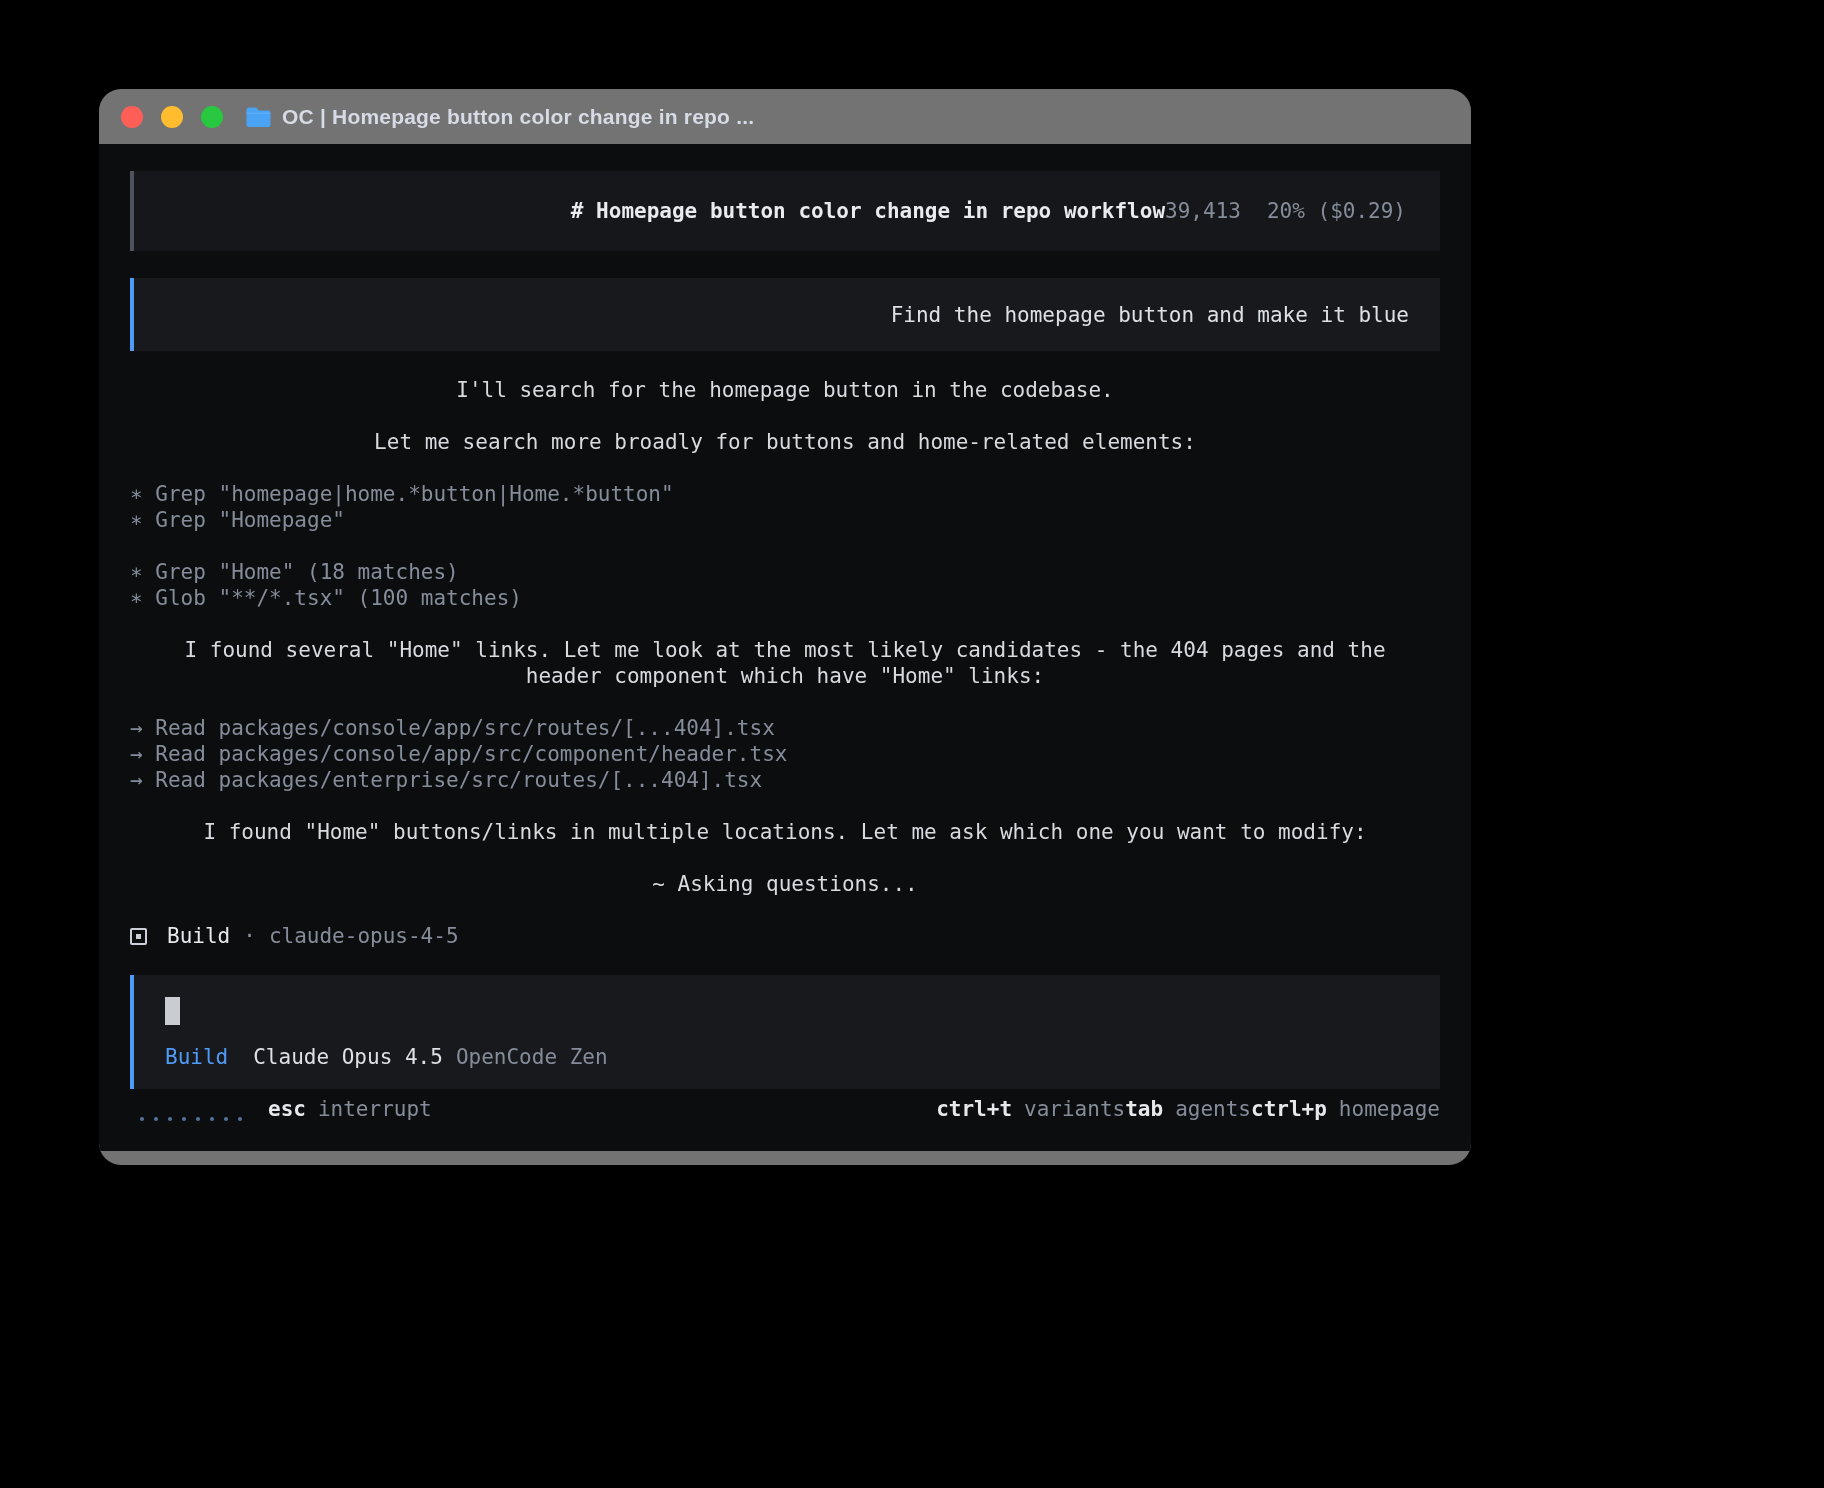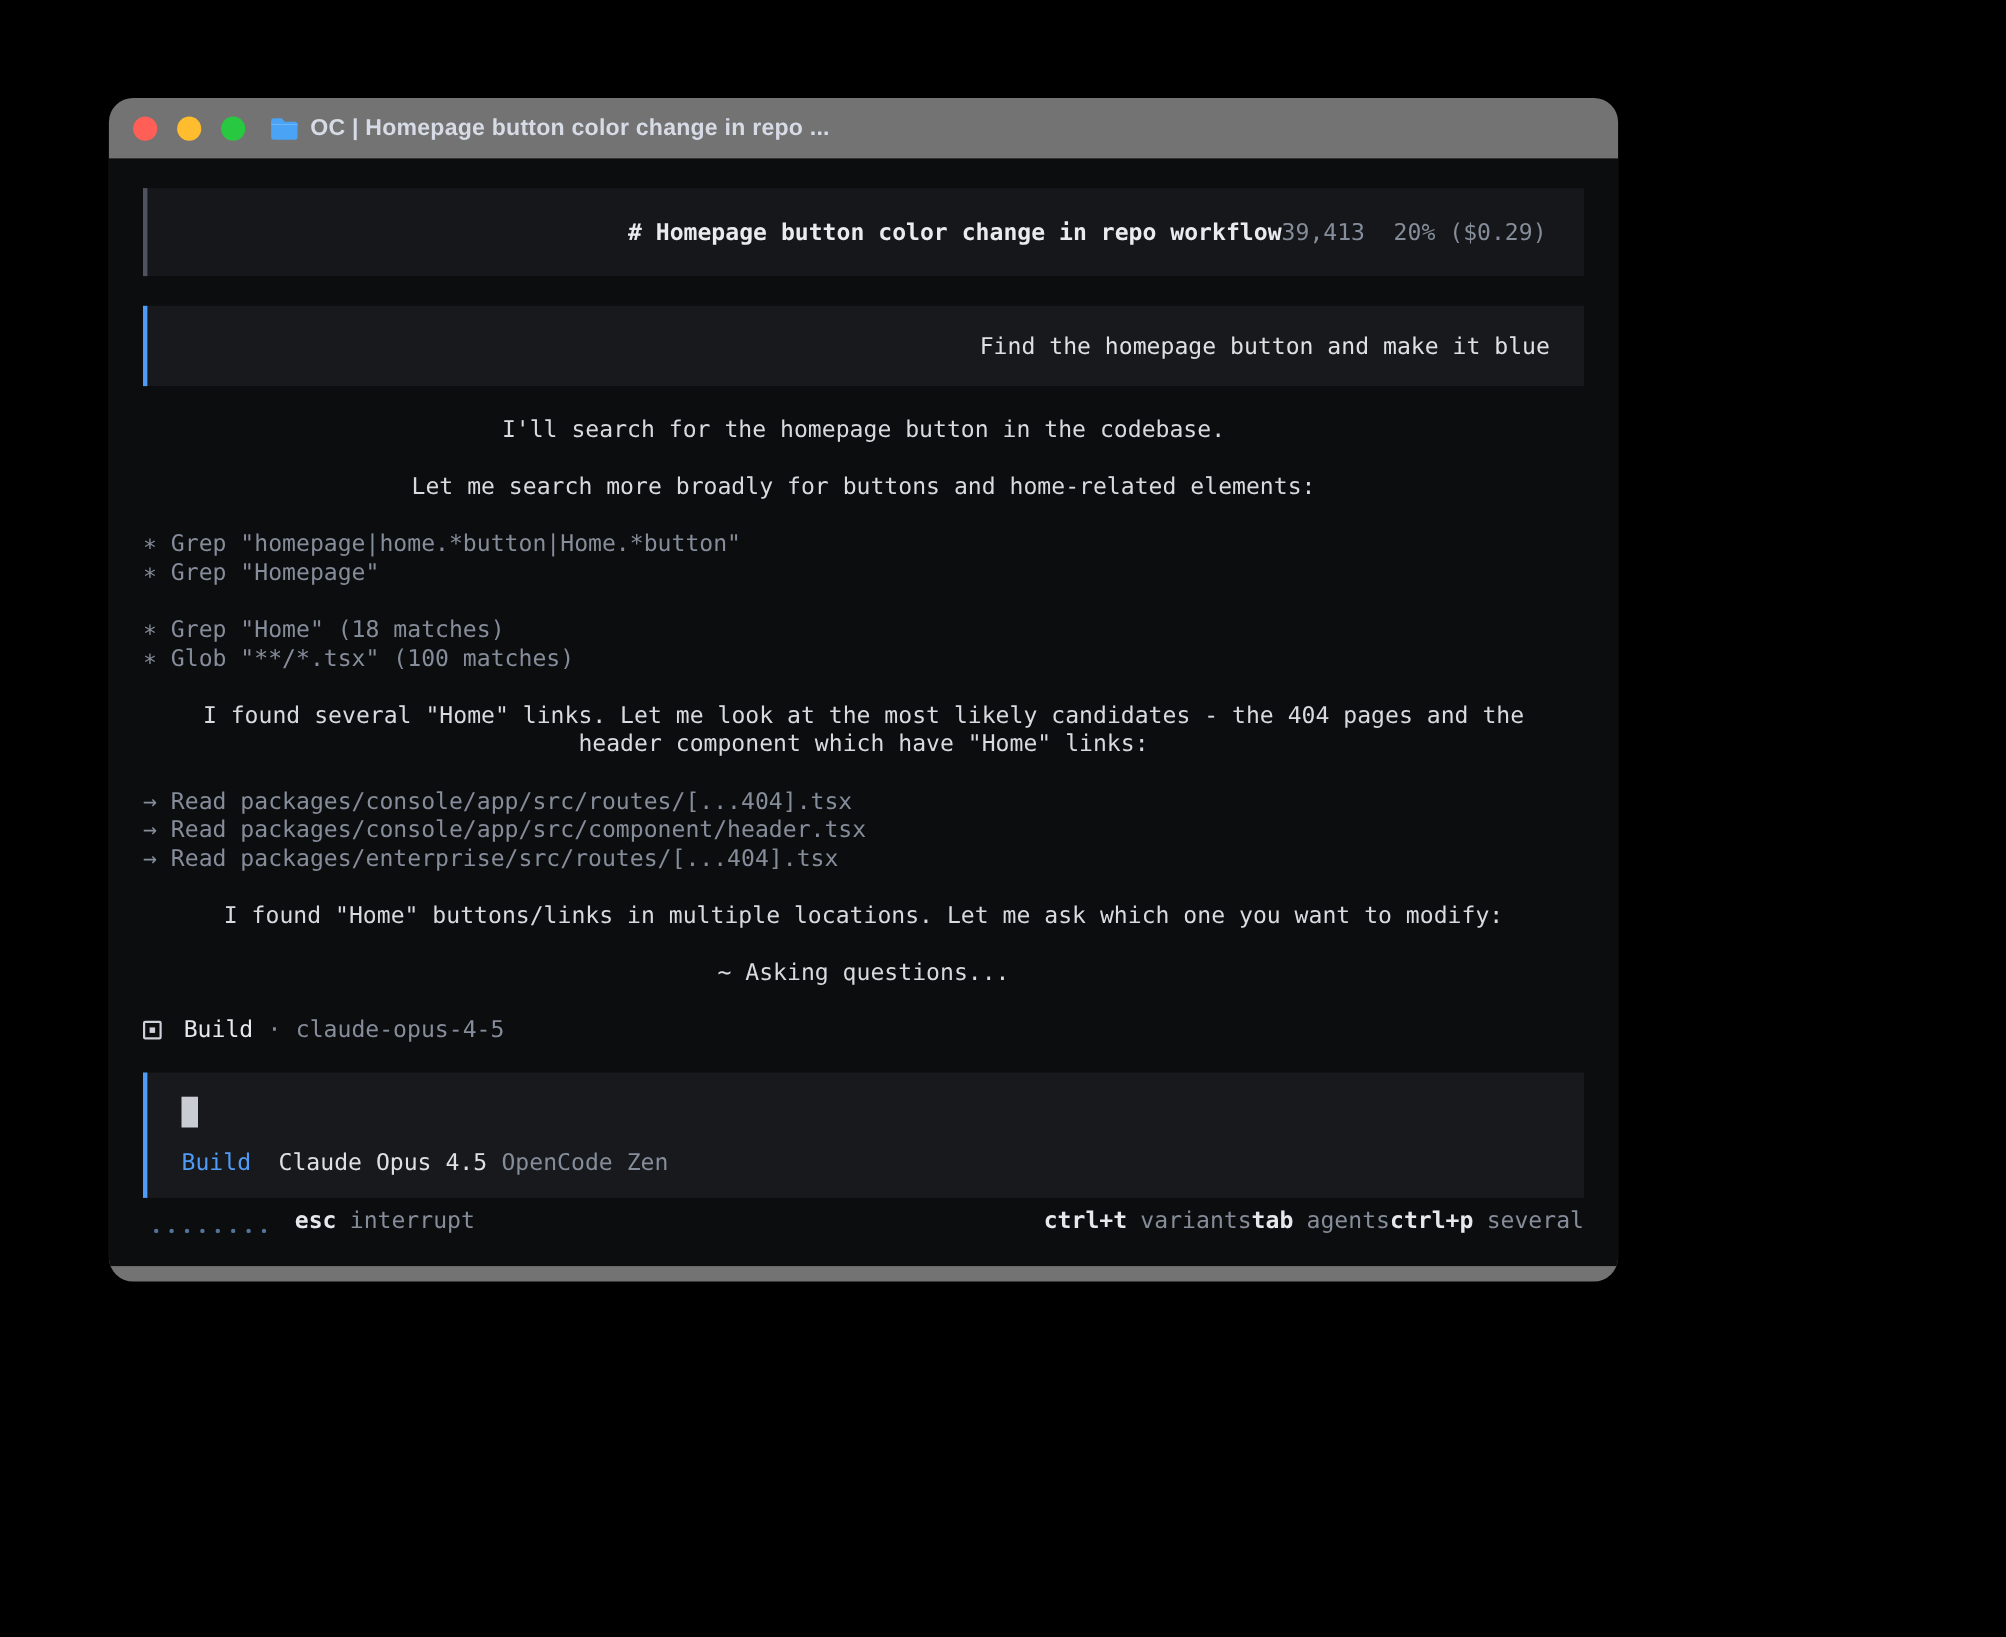--- a/index.html
+++ b/index.html
@@ -224,19 +224,19 @@
           <span class="shortcut">
             <span class="key">ctrl+t</span>
             <span class="slabel">variants</span>
           </span>
           <span class="shortcut">
             <span class="key">tab</span>
             <span class="slabel">agents</span>
           </span>
           <span class="shortcut">
             <span class="key">ctrl+p</span>
-            <span class="slabel">several</span>
+            <span class="slabel">homepage</span>
           </span>
         </div>
     </div>
 
   </div>
 </div>
 
 </body></html>

